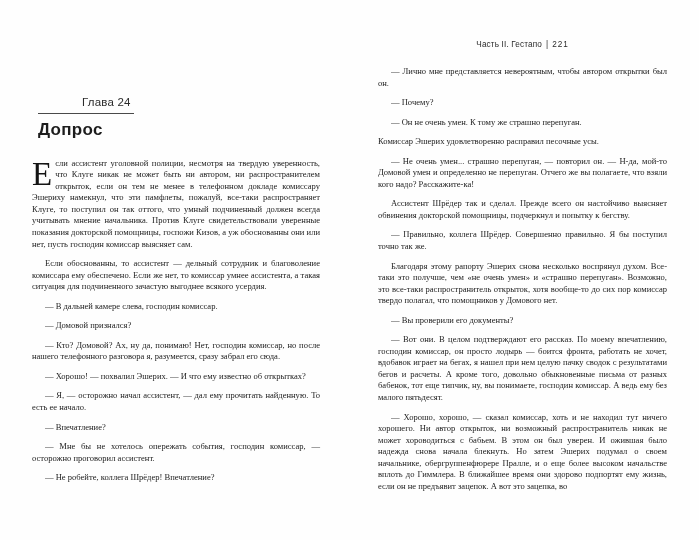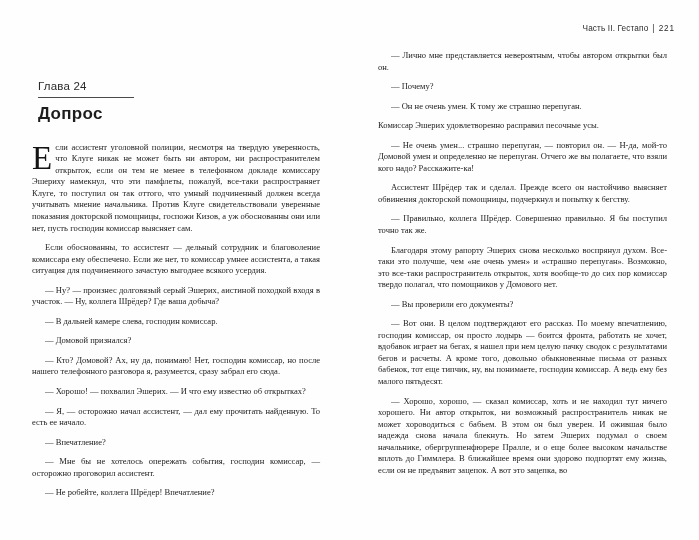--- a/index.html
+++ b/index.html
@@ -38,24 +38,24 @@
     width: 349px;
     padding: 18px 24px 14px 20px;
   }
 
   
   .running-head {
     font-family: "Liberation Sans", sans-serif;
     font-size: 8.2px;
     letter-spacing: 0.15px;
     color: #2a2a2a;
-    text-align: right;
+    text-align: center;
     height: 14px;
     line-height: 14px;
-    margin: 4px 0 14px 0;
+    margin: 20px 0 14px 0;
     white-space: nowrap;
   }
   .running-head .sep {
     display: inline-block;
     padding: 0 4px;
   }
   .running-head .folio {
     letter-spacing: 0.9px;
   }
   .running-head.empty {
@@ -67,20 +67,21 @@
     margin-top: 44px;
     margin-bottom: 18px;
     padding-left: 14px;
   }
   .chapter-number {
     font-family: "Liberation Sans", sans-serif;
     font-size: 11.5px;
     color: #2b2b2b;
     letter-spacing: 0.2px;
     margin-bottom: 5px;
+    margin-left: 44px;
   }
   .chapter-rule {
     width: 96px;
     height: 1px;
     background: #4a4a4a;
     margin: 0 0 7px 0;
   }
   .chapter-title {
     font-family: "Liberation Sans", sans-serif;
     font-size: 17px;
@@ -136,21 +137,20 @@
       <div class="chapter-number">Глава 24</div>
       <div class="chapter-rule"></div>
       <div class="chapter-title">Допрос</div>
     </div>
 
     <div class="body-col">
 
       <p class="dropcap-para"><span class="dropcap">Е</span><span>сли ассистент уголовной полиции, несмотря на твердую уверенность, что Клуге никак не может быть ни автором, ни распространителем открыток, если он тем не менее в телефонном докладе комиссару Эшериху намекнул, что эти памфлеты, пожалуй, все-таки распространяет Клуге, то поступил он так оттого, что умный подчиненный должен всегда учитывать мнение начальника. Против Клуге свидетельствовали уверенные показания докторской помощницы, госпожи Кизов, а уж обоснованны они или нет, пусть господин комиссар выясняет сам.</span></p>
 
       <p>Если обоснованны, то ассистент — дельный сотрудник и благоволение комиссара ему обеспечено. Если же нет, то комиссар умнее ассистента, а такая ситуация для подчиненного зачастую выгоднее всякого усердия.</p>
-      <p>— Ну? — произнес долговязый серый Эшерих, аистиной походкой входя в участок. — Ну, коллега Шрёдер? Где ваша добыча?</p>
       <p>— В дальней камере слева, господин комиссар.</p>
       <p>— Домовой признался?</p>
       <p>— Кто? Домовой? Ах, ну да, понимаю! Нет, господин комиссар, но после нашего телефонного разговора я, разумеется, сразу забрал его сюда.</p>
       <p>— Хорошо! — похвалил Эшерих. — И что ему известно об открытках?</p>
       <p>— Я, — осторожно начал ассистент, — дал ему прочитать найденную. То есть ее начало.</p>
       <p>— Впечатление?</p>
       <p>— Мне бы не хотелось опережать события, господин комиссар, — осторожно проговорил ассистент.</p>
       <p>— Не робейте, коллега Шрёдер! Впечатление?</p>
 
     </div>

